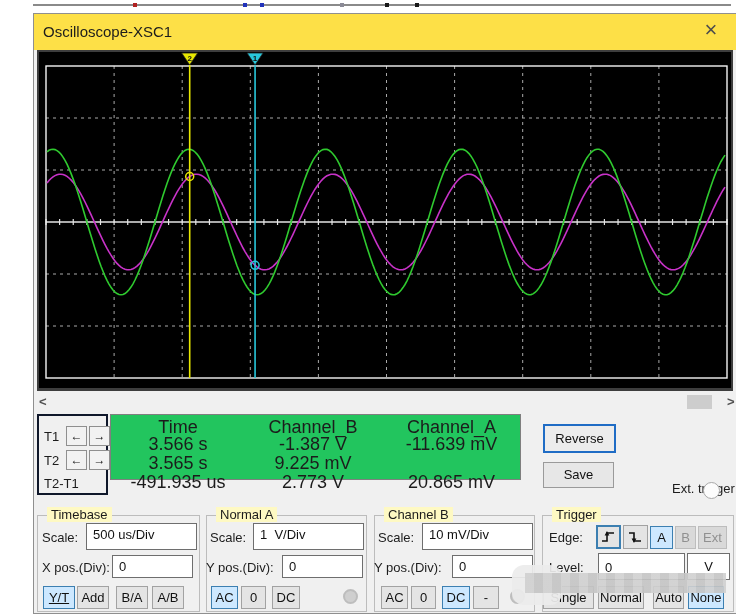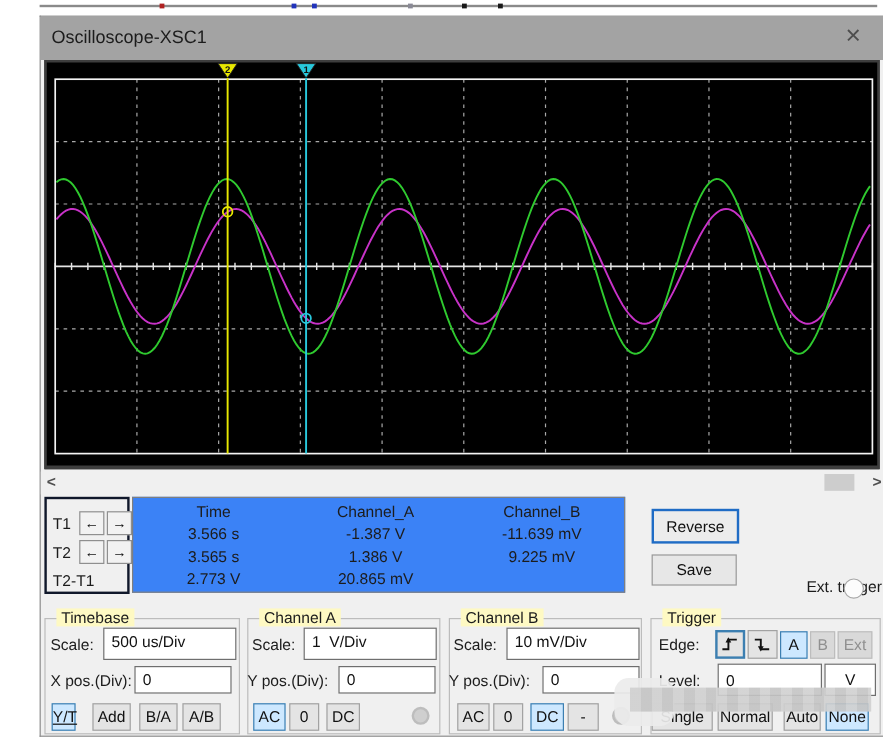--- a/index.html
+++ b/index.html
@@ -7,38 +7,38 @@
   .canvas { position:relative; width:736px; height:615px; background:#fff; }
 
   
   .bg-strip { position:absolute; left:0; top:0; width:736px; height:13px; background:#fff; }
   .bg-wire { position:absolute; left:33px; top:4px; width:698px; height:2px; background:#8a8a8a; }
   .bg-dot { position:absolute; top:3px; width:4px; height:4px; }
 
   
   .window { position:absolute; left:33px; top:13px; width:703px; height:601px;
             background:#f0f0f0; border:1px solid #8f8f8f; border-right:none; }
-  .titlebar { position:absolute; left:0; top:0; width:100%; height:36px; background:#a3a3a3; }
+  .titlebar { position:absolute; left:0; top:0; width:100%; height:36px; background:#fde047; }
   .title { position:absolute; left:9px; top:9px; font-size:15px; color:#1c1c1c; }
   .close-x { position:absolute; right:12px; top:3px; font-size:22px; color:#4d4d4d; width:26px; text-align:center; cursor:default; }
 
   
   .scope { position:absolute; left:3px; top:36px; width:696px; height:341px; background:#000; border:2px solid #3d3d3d; border-bottom:3px solid #3d3d3d; }
   .scope svg { position:absolute; left:0; top:0; }
 
   
   .hscroll { position:absolute; left:0px; top:379px; width:703px; height:19px; background:#f0f0f0; }
   .hs-arrow { position:absolute; top:1px; font-size:13px; color:#505050; font-weight:bold; }
   .hs-thumb { position:absolute; left:653px; top:2px; width:25px; height:14px; background:#cdcdcd; }
 
   
   .cursor-box { position:absolute; left:3px; top:400px; width:71px; height:81px; border:2px solid #0f172a; background:#f0f0f0; }
   .tlabel { position:absolute; font-size:13px; color:#1c1c1c; }
   .step-btn { position:absolute; width:21px; height:20px; background:#f2f2f2; border:1px solid #8f8f8f; font-size:12px; font-weight:bold; color:#111; text-align:center; line-height:18px; }
-  .readout-table { position:absolute; left:76px; top:400px; width:411px; height:80px; background:#3b82f6; border:1px solid #7f7f7f; font-size:13px; color:#1c1c1c; }
+  .readout-table { position:absolute; left:76px; top:400px; width:411px; height:66px; background:#22c55e; border:1px solid #7f7f7f; font-size:18px; color:#1c1c1c; }
   .rt-grid { display:grid; grid-template-columns:134px 136px 141px; text-align:center; }
   .rt-head { padding-top:4px; line-height:16px; }
   .rt-row  { line-height:19px; }
 
   .btn-reverse { position:absolute; left:509px; top:410px; width:73px; height:29px; background:#ececec; border:2px solid #1f6cc5; font-size:13px; color:#111; text-align:center; line-height:25px; }
   .btn-save { position:absolute; left:509px; top:448px; width:71px; height:26px; background:#e7e7e7; border:1px solid #9a9a9a; font-size:13px; color:#111; text-align:center; line-height:24px; }
   .ext-label { position:absolute; left:594px; top:467px; font-size:13px; color:#1c1c1c;margin-left:44px; }
   .ext-led { position:absolute; left:669px; top:468px; width:17px; height:17px; border-radius:50%; background:#fcfcfc; border:1px solid #a8a8a8; }
 
   
@@ -174,57 +174,57 @@
       <span class="step-btn" style="left:50px; top:10px;">→</span>
       <span class="tlabel" style="left:5px; top:37px;">T2</span>
       <span class="step-btn" style="left:27px; top:34px;">←</span>
       <span class="step-btn" style="left:50px; top:34px;">→</span>
       <span class="tlabel" style="left:5px; top:60px;">T2-T1</span>
     </div>
 
     <div class="readout-table">
       <div class="rt-grid rt-head">
         <span>Time</span>
+        <span>Channel_B</span>
         <span>Channel_A</span>
-        <span>Channel_B</span>
       </div>
       <div class="rt-grid rt-row">
         <span>3.566 s</span>
         <span>-1.387 V</span>
         <span>-11.639 mV</span>
       </div>
       <div class="rt-grid rt-row">
         <span>3.565 s</span>
-        <span>1.386 V</span>
         <span>9.225 mV</span>
       </div>
       <div class="rt-grid rt-row">
+        <span>-491.935 us</span>
         <span>2.773 V</span>
         <span>20.865 mV</span>
       </div>
     </div>
 
     <div class="btn-reverse">Reverse</div>
     <div class="btn-save">Save</div>
     <span class="ext-label">Ext. trigger</span>
     <div class="ext-led"></div>
 
     <div class="group" style="left:3px; width:163px;"></div>
     <span class="group-title" style="left:13px;">Timebase</span>
     <span class="lbl" style="left:8px; top:516px;">Scale:</span>
     <div class="inp" style="left:52px; top:509px; width:111px; height:27px;">500 us/Div</div>
     <span class="lbl" style="left:8px; top:546px;">X pos.(Div):</span>
     <div class="inp" style="left:78px; top:541px; width:81px; height:23px;">0</div>
-    <div class="ctl sel" style="left:9px;  top:572px; width:20px;text-decoration:underline;">Y/T</div>
+    <div class="ctl sel" style="left:9px;  top:572px; width:32px;text-decoration:underline;">Y/T</div>
     <div class="ctl" style="left:43px; top:572px; width:32px;">Add</div>
     <div class="ctl" style="left:82px; top:572px; width:32px;">B/A</div>
     <div class="ctl" style="left:118px;top:572px; width:32px;">A/B</div>
 
     <div class="group" style="left:172px; width:161px;"></div>
-    <span class="group-title" style="left:182px;">Channel A</span>
+    <span class="group-title" style="left:182px;">Normal A</span>
     <span class="lbl" style="left:176px; top:516px;">Scale:</span>
     <div class="inp" style="left:219px; top:509px; width:111px; height:27px;">1  V/Div</div>
     <span class="lbl" style="left:172px; top:546px;">Y pos.(Div):</span>
     <div class="inp" style="left:248px; top:541px; width:81px; height:23px;">0</div>
     <div class="ctl sel" style="left:177px; top:572px; width:27px;">AC</div>
     <div class="ctl" style="left:207px; top:572px; width:25px;">0</div>
     <div class="ctl" style="left:238px; top:572px; width:28px;">DC</div>
     <div class="led" style="left:309px;"></div>
 
     <div class="group" style="left:340px; width:161px;"></div>

